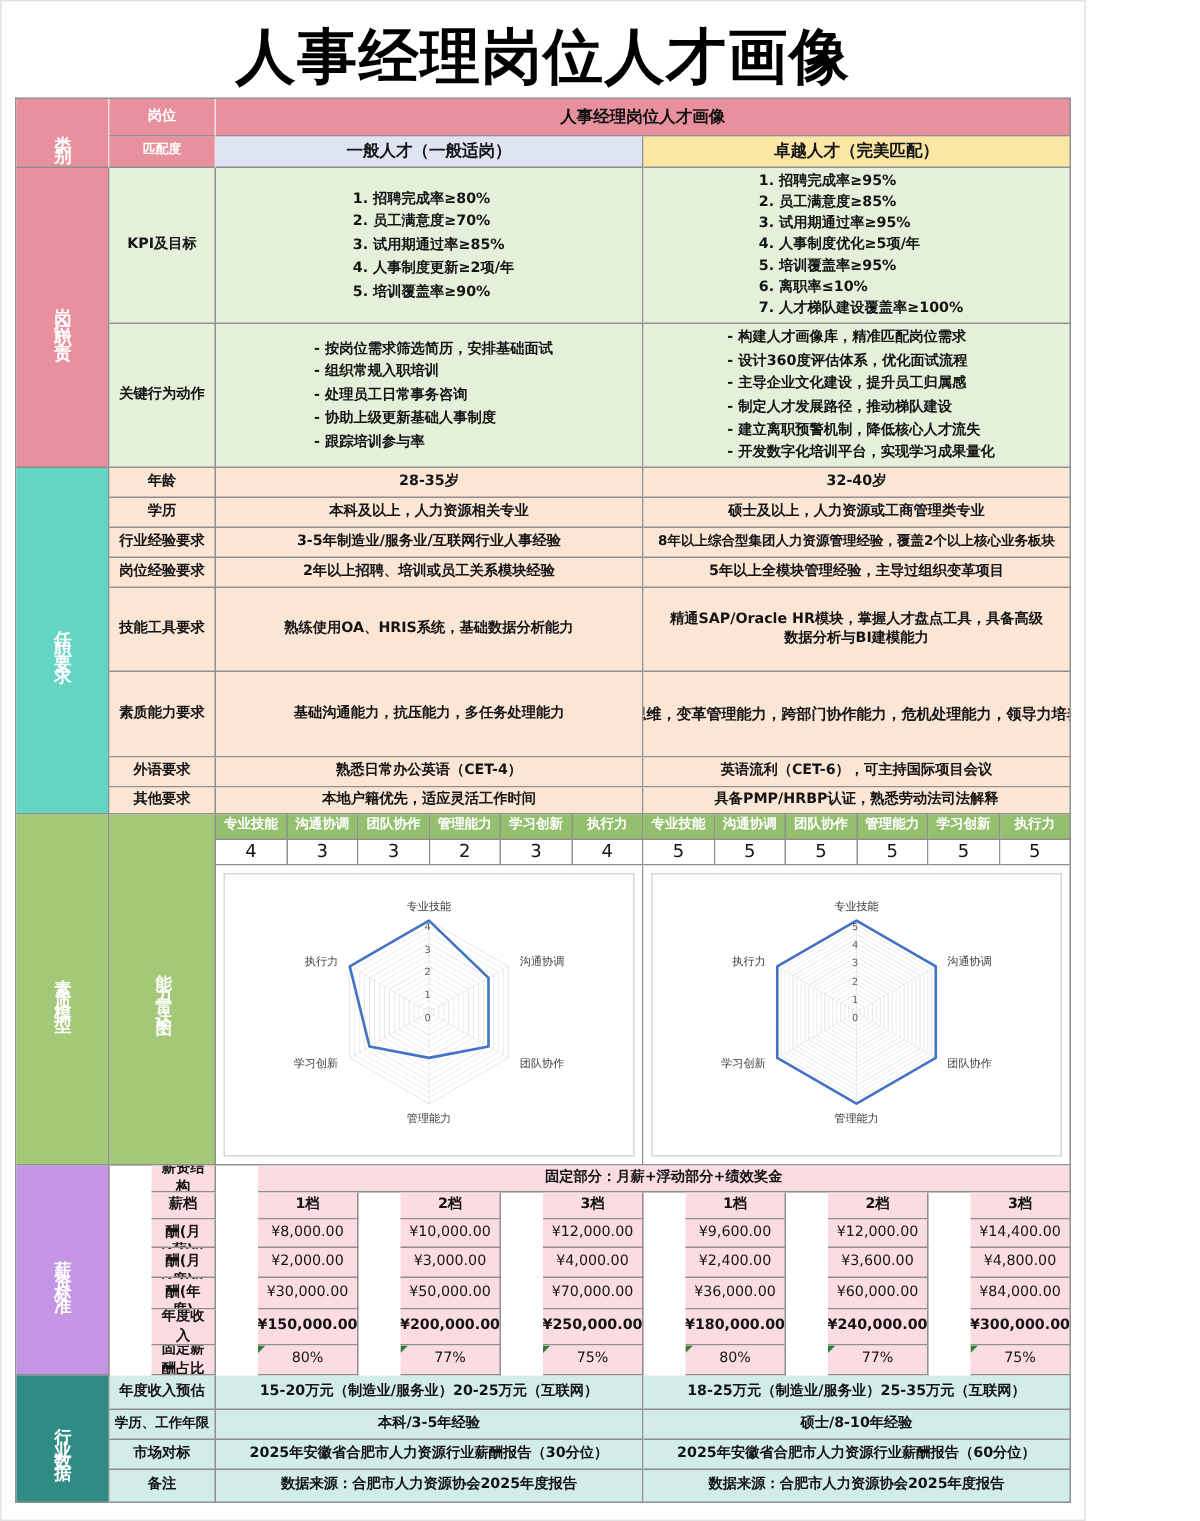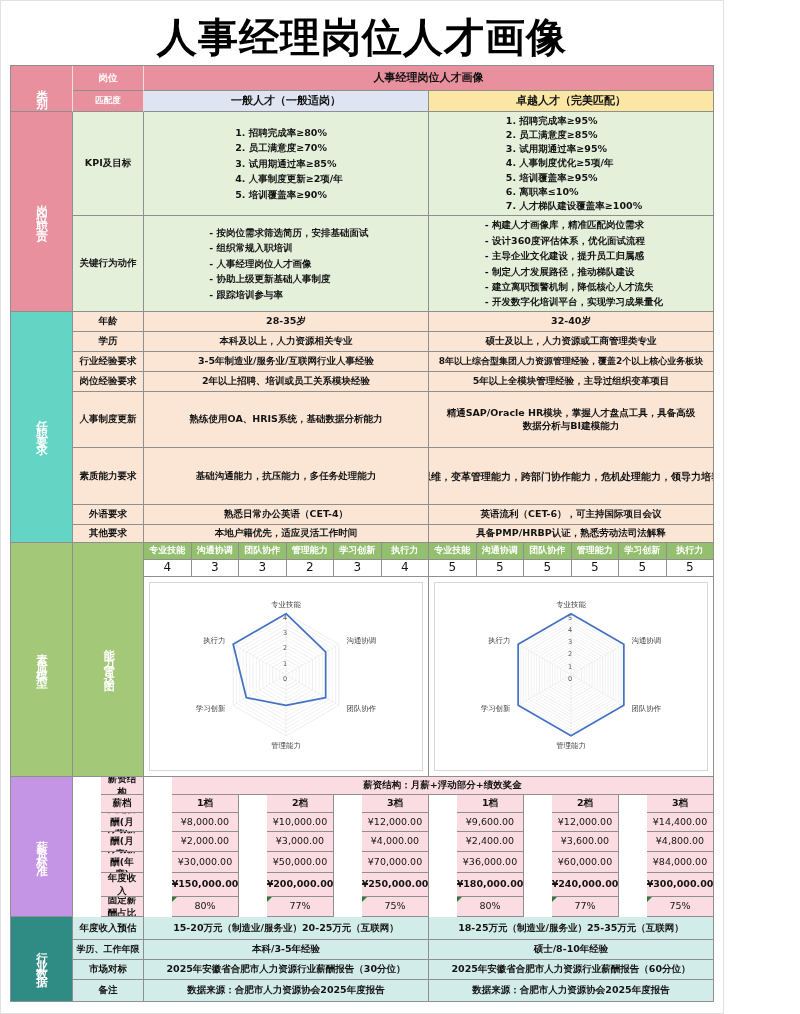--- a/index.html
+++ b/index.html
@@ -67,21 +67,21 @@
     <div class="c green listcell" style="grid-area:3/9/4/15;line-height:1.5">1. 招聘完成率≥95%
 2. 员工满意度≥85%
 3. 试用期通过率≥95%
 4. 人事制度优化≥5项/年
 5. 培训覆盖率≥95%
 6. 离职率≤10%
 7. 人才梯队建设覆盖率≥100%</div>
     <div class="c green b" style="grid-area:4/2/5/3">关键行为动作</div>
     <div class="c green listcell" style="grid-area:4/3/5/9">- 按岗位需求筛选简历，安排基础面试
 - 组织常规入职培训
-- 人事经理岗位人才画像
+- 处理员工日常事务咨询
 - 协助上级更新基础人事制度
 - 跟踪培训参与率</div>
     <div class="c green listcell" style="grid-area:4/9/5/15">- 构建人才画像库，精准匹配岗位需求
 - 设计360度评估体系，优化面试流程
 - 主导企业文化建设，提升员工归属感
 - 制定人才发展路径，推动梯队建设
 - 建立离职预警机制，降低核心人才流失
 - 开发数字化培训平台，实现学习成果量化</div>
 
     <div class="c teal vert" style="grid-area:5/1/13/2">任职要求</div>
@@ -90,21 +90,21 @@
     <div class="c peach w6" style="grid-area:5/9/6/15">32-40岁</div>
     <div class="c peach b" style="grid-area:6/2/7/3">学历</div>
     <div class="c peach w6" style="grid-area:6/3/7/9">本科及以上，人力资源相关专业</div>
     <div class="c peach w6" style="grid-area:6/9/7/15">硕士及以上，人力资源或工商管理类专业</div>
     <div class="c peach b" style="grid-area:7/2/8/3">行业经验要求</div>
     <div class="c peach w6" style="grid-area:7/3/8/9">3-5年制造业/服务业/互联网行业人事经验</div>
     <div class="c peach w6" style="grid-area:7/9/8/15;font-size:9px">8年以上综合型集团人力资源管理经验，覆盖2个以上核心业务板块</div>
     <div class="c peach b" style="grid-area:8/2/9/3">岗位经验要求</div>
     <div class="c peach w6" style="grid-area:8/3/9/9">2年以上招聘、培训或员工关系模块经验</div>
     <div class="c peach w6" style="grid-area:8/9/9/15">5年以上全模块管理经验，主导过组织变革项目</div>
-    <div class="c peach b" style="grid-area:9/2/10/3">人事制度更新</div>
+    <div class="c peach b" style="grid-area:9/2/10/3">技能工具要求</div>
     <div class="c peach b" style="grid-area:9/3/10/9">熟练使用OA、HRIS系统，基础数据分析能力</div>
     <div class="c peach b" style="grid-area:9/9/10/15;padding:0 14px">精通SAP/Oracle HR模块，掌握人才盘点工具，具备高级数据分析与BI建模能力</div>
     <div class="c peach b" style="grid-area:10/2/11/3">素质能力要求</div>
     <div class="c peach w6" style="grid-area:10/3/11/9">基础沟通能力，抗压能力，多任务处理能力</div>
     <div class="c peach w6 fs85" style="grid-area:10/9/11/15">战略思维，变革管理能力，跨部门协作能力，危机处理能力，领导力培养能力</div>
     <div class="c peach b" style="grid-area:11/2/12/3">外语要求</div>
     <div class="c peach w6" style="grid-area:11/3/12/9">熟悉日常办公英语（CET-4）</div>
     <div class="c peach w6" style="grid-area:11/9/12/15">英语流利（CET-6），可主持国际项目会议</div>
     <div class="c peach b" style="grid-area:12/2/13/3">其他要求</div>
     <div class="c peach w6" style="grid-area:12/3/13/9">本地户籍优先，适应灵活工作时间</div>
@@ -217,21 +217,21 @@
             <text x="225.5" y="134.0" font-size="8.5" fill="#404040" text-anchor="start">团队协作</text>
             <text x="156.0" y="176.0" font-size="8.5" fill="#404040" text-anchor="middle">管理能力</text>
             <text x="86.5" y="134.0" font-size="8.5" fill="#404040" text-anchor="end">学习创新</text>
             <text x="86.5" y="56.0" font-size="8.5" fill="#404040" text-anchor="end">执行力</text>
           </svg>
         </div>
     </div>
 
     <div class="c purple vert" style="grid-area:16/1/23/2">薪资标准</div>
     <div class="c salPink b" style="grid-area:16/2/17/3">薪资结构</div>
-    <div class="c salPink b" style="grid-area:16/3/17/15">薪资结构：月薪+浮动部分+绩效奖金</div>
+    <div class="c salPink b" style="grid-area:16/3/17/15">固定部分：月薪+浮动部分+绩效奖金</div>
     <div class="c salPink b" style="grid-area:17/2/18/3">薪档</div>
     <div class="c salPink b" style="grid-area:17/3/18/5">1档</div>
     <div class="c salPink b" style="grid-area:17/5/18/7">2档</div>
     <div class="c salPink b" style="grid-area:17/7/18/9">3档</div>
     <div class="c salPink b" style="grid-area:17/9/18/11">1档</div>
     <div class="c salPink b" style="grid-area:17/11/18/13">2档</div>
     <div class="c salPink b" style="grid-area:17/13/18/15">3档</div>
 
     <div class="c salPink b" style="grid-area:18/2/19/3">固定薪酬(月薪)</div>
     <div class="c salPink" style="grid-area:18/3/19/5">¥8,000.00</div>

